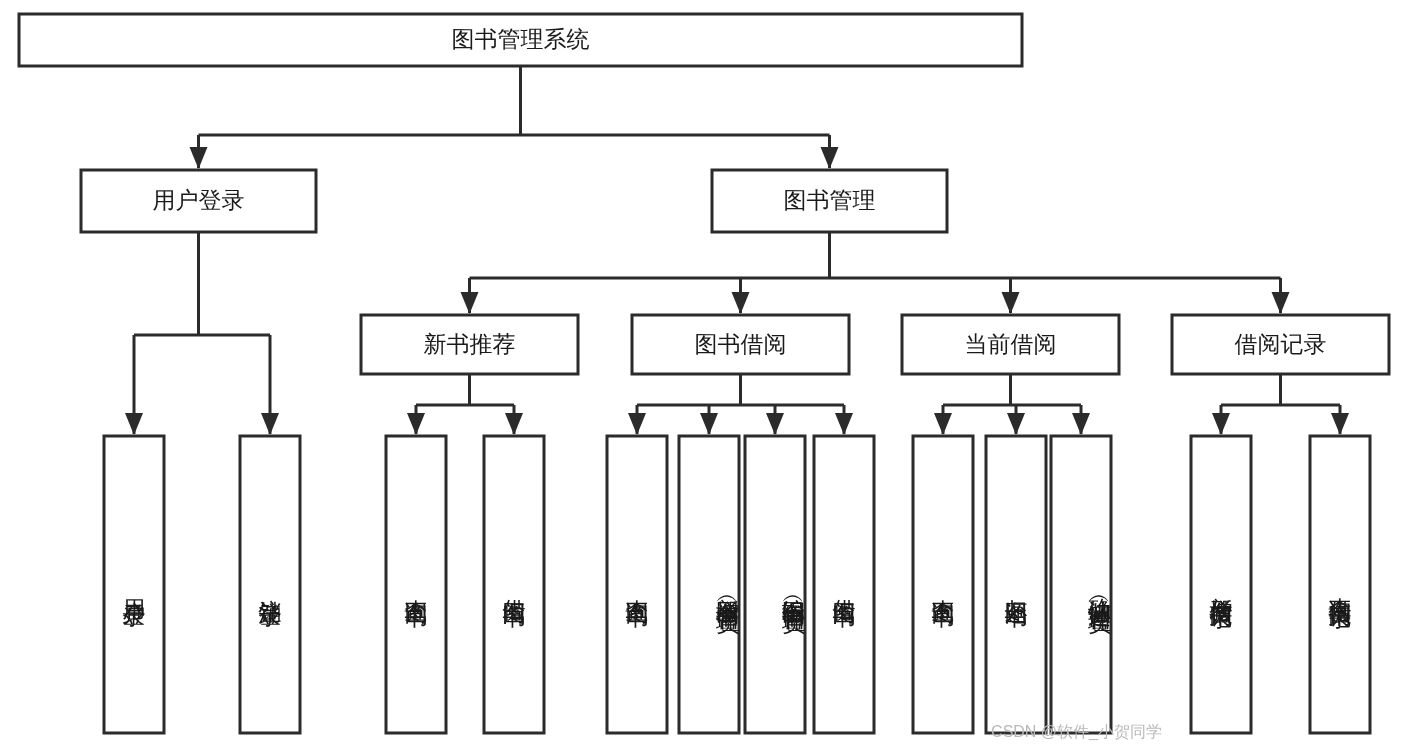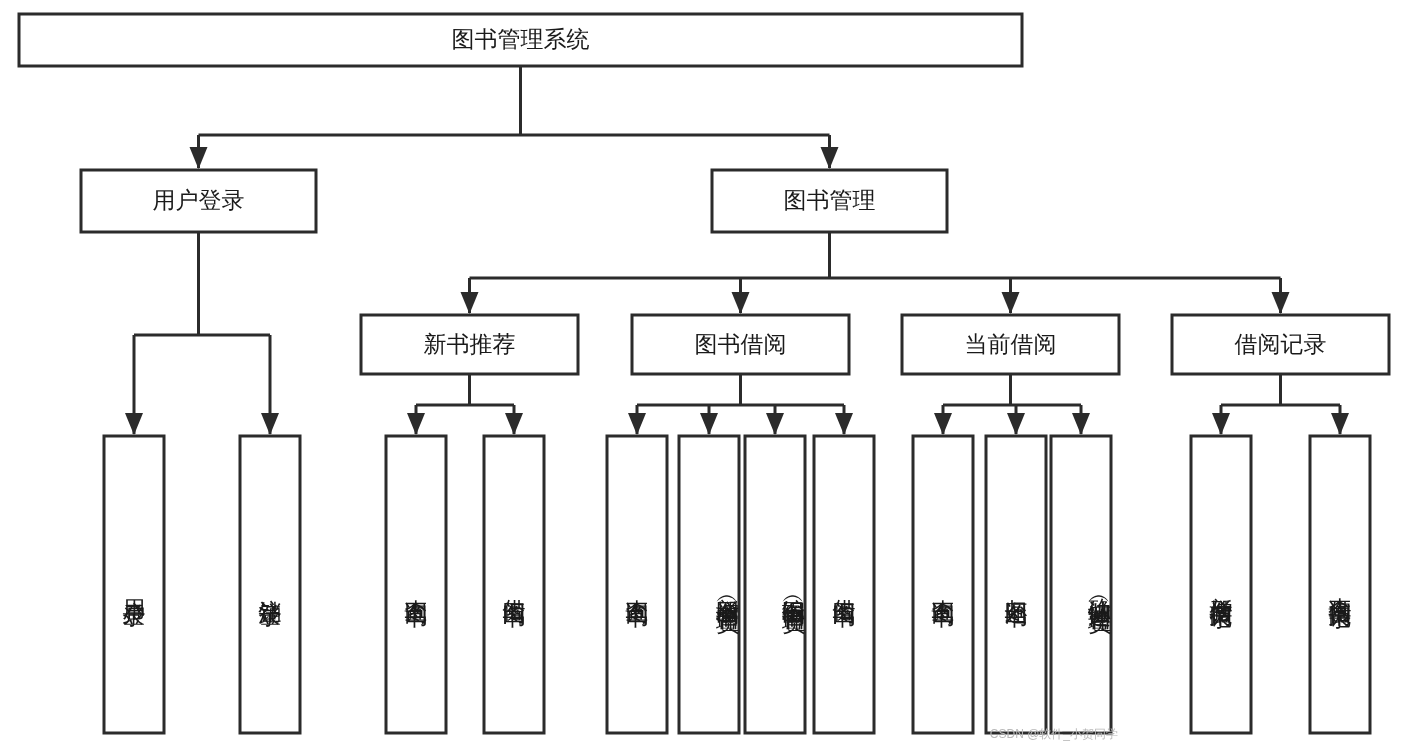--- a/index.html
+++ b/index.html
@@ -1,28 +1,28 @@
 <!DOCTYPE html>
 <html><head>
 <meta charset="utf-8">
 <style>
   html,body{margin:0;padding:0;background:#ffffff;}
   body{width:1405px;height:747px;font-family:"Liberation Sans","DejaVu Sans",sans-serif;overflow:hidden;}
-  #diagram-root{position:relative;width:1124px;height:747px;}
+  #diagram-root{position:relative;width:1124px;height:747px;padding-left:44px;}
   svg#tree-svg{position:absolute;left:0;top:0;width:1405px;height:747px;}
   .node-box{fill:#ffffff;stroke:#2b2b2b;stroke-width:3;}
   .conn{stroke:#2b2b2b;stroke-width:3;fill:none;}
   .arrow-head{fill:#2b2b2b;}
   .node-label{fill:#1a1a1a;font-family:"Liberation Sans","DejaVu Sans",sans-serif;}
   .h-label{font-size:23px;text-anchor:middle;dominant-baseline:middle;}
   .v-label-wrap{position:absolute;display:flex;align-items:center;justify-content:center;
     writing-mode:vertical-rl;text-orientation:upright;font-size:23px;color:#1a1a1a;
     letter-spacing:2px;line-height:1;pointer-events:none;}
   .v-label-wrap.top-align{align-items:flex-start;padding-top:4px;}
-  .watermark{position:absolute;right:6px;bottom:4px;font-size:12px;color:#b9b9b9;
+  .watermark{position:absolute;right:6px;bottom:4px;font-size:16px;color:#b9b9b9;
     font-family:"Liberation Sans","DejaVu Sans",sans-serif;white-space:nowrap;}
 </style>
 </head>
 <body>
 
 <div id="diagram-root">
   <svg id="tree-svg" viewBox="0 0 1405 747" xmlns="http://www.w3.org/2000/svg">
     <g id="connector-layer">
         <line x1="520.5" y1="66" x2="520.5" y2="135" class="conn"></line>
         <line x1="198.5" y1="135" x2="829.5" y2="135" class="conn"></line>

